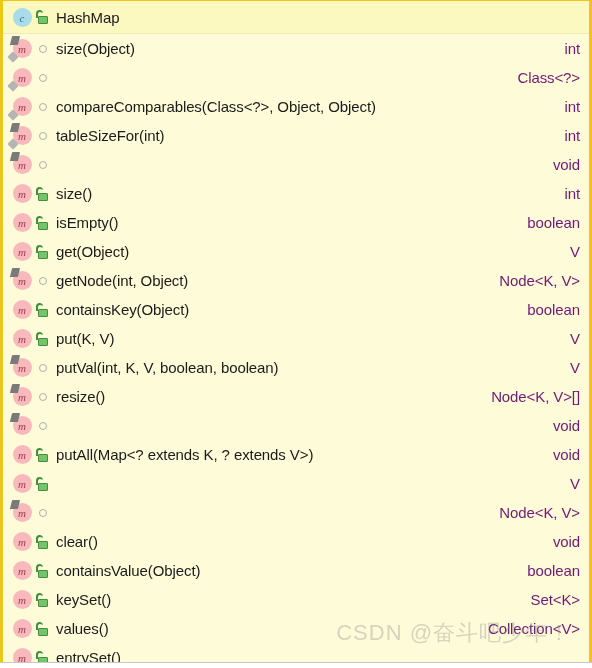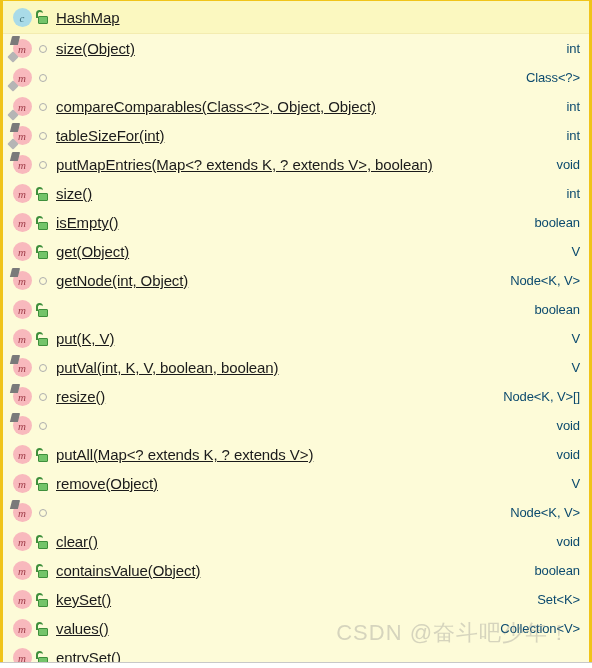--- a/index.html
+++ b/index.html
@@ -57,25 +57,24 @@
     align-items: center;
     justify-content: center;
     margin-left: 1px;
   }
   .member-name {
     font-size: 15px;
     color: #1b1b1b;
     white-space: nowrap;
     margin-left: 5px;
     letter-spacing: -0.1px;
-    text-decoration: underline;
   }
   .member-type {
-    font-size: 13px;
-    color: #0c4a6e;
+    font-size: 15px;
+    color: #701a75;
     white-space: nowrap;
     margin-left: auto;
     letter-spacing: -0.1px;
   }
   
   .ic-method {
     width: 19px; height: 19px;
     border-radius: 50%;
     background: #f8b9bd;
     display: flex; align-items: center; justify-content: center;
@@ -246,21 +245,20 @@
         <div class="row">
           <span class="icon-slot">
             <span class="ic-method">
               <span class="m-letter">m</span>
               <span class="mark-tl"></span>
             </span>
           </span>
           <span class="vis-slot">
             <span class="ic-dot-private"></span>
           </span>
-          <span class="member-name">putMapEntries(Map&lt;? extends K, ? extends V&gt;, boolean)</span>
           <span class="member-type">void</span>
         </div>
         <div class="row">
           <span class="icon-slot">
             <span class="ic-method">
               <span class="m-letter">m</span>
             </span>
           </span>
           <span class="vis-slot">
             <span class="ic-lock-open">
@@ -319,20 +317,21 @@
             <span class="ic-method">
               <span class="m-letter">m</span>
             </span>
           </span>
           <span class="vis-slot">
             <span class="ic-lock-open">
               <span class="shackle"></span>
               <span class="body"></span>
             </span>
           </span>
+          <span class="member-name">containsKey(Object)</span>
           <span class="member-type">boolean</span>
         </div>
         <div class="row">
           <span class="icon-slot">
             <span class="ic-method">
               <span class="m-letter">m</span>
             </span>
           </span>
           <span class="vis-slot">
             <span class="ic-lock-open">
@@ -401,21 +400,20 @@
             <span class="ic-method">
               <span class="m-letter">m</span>
             </span>
           </span>
           <span class="vis-slot">
             <span class="ic-lock-open">
               <span class="shackle"></span>
               <span class="body"></span>
             </span>
           </span>
-          <span class="member-name">remove(Object)</span>
           <span class="member-type">V</span>
         </div>
         <div class="row">
           <span class="icon-slot">
             <span class="ic-method">
               <span class="m-letter">m</span>
               <span class="mark-tl"></span>
             </span>
           </span>
           <span class="vis-slot">

